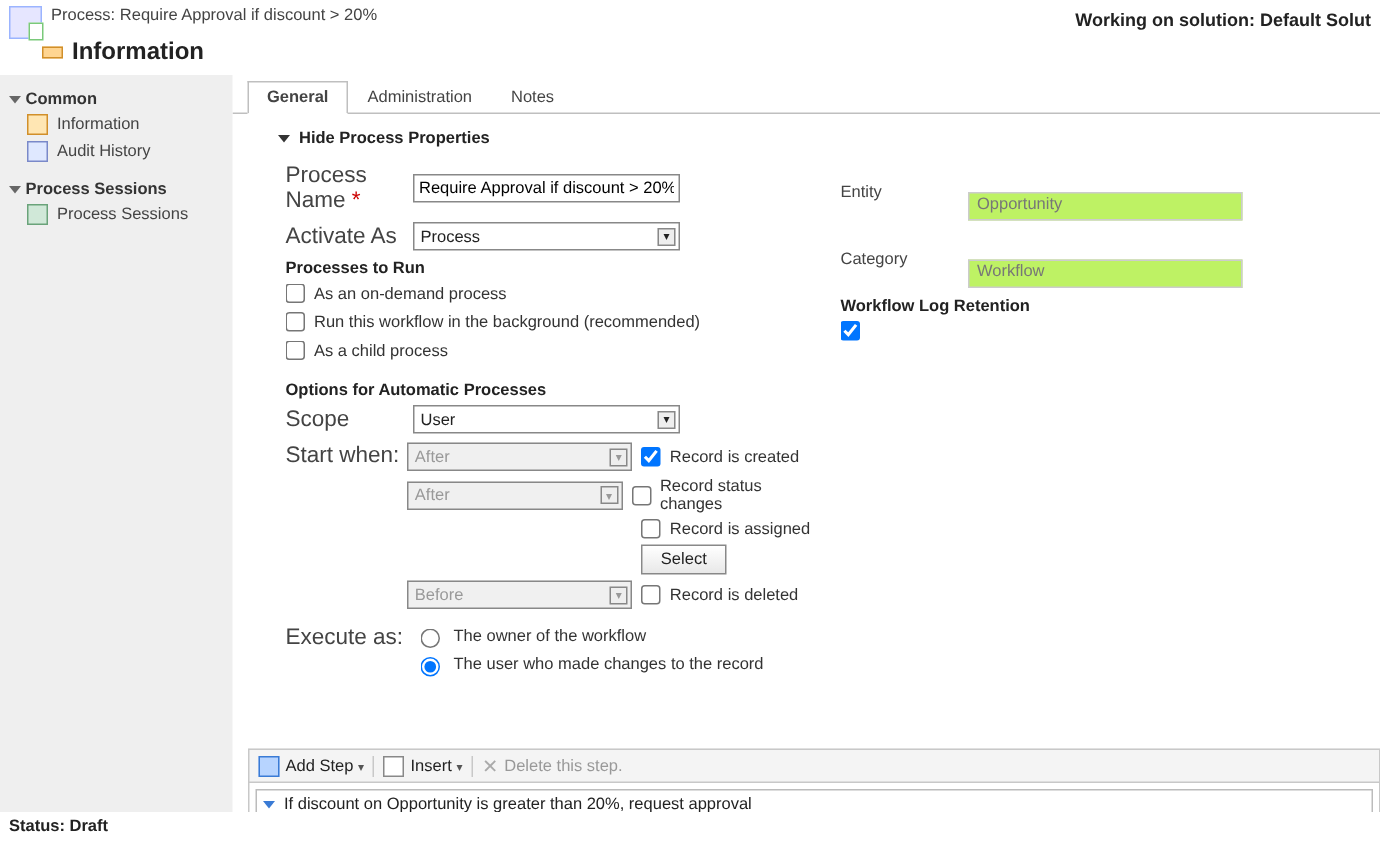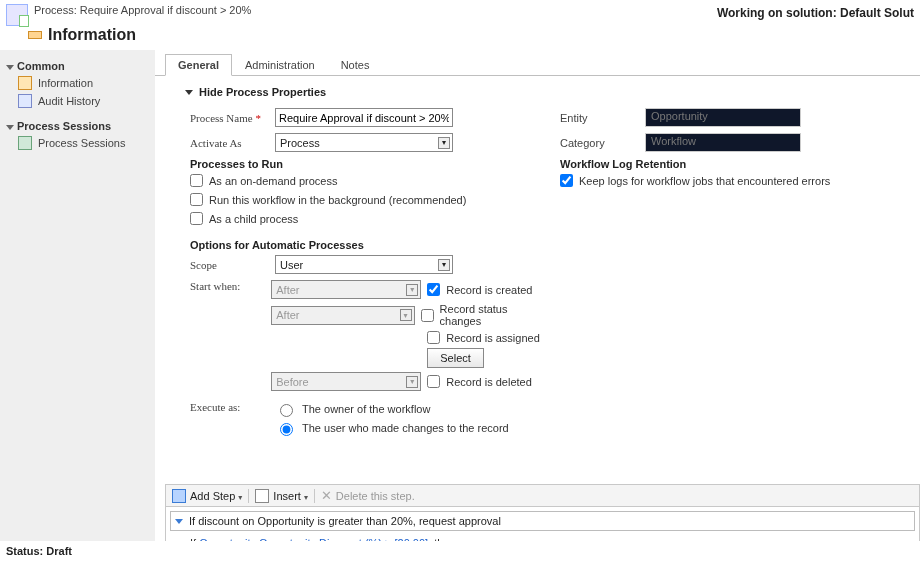--- a/index.html
+++ b/index.html
@@ -28,29 +28,29 @@
   .tab { padding:4px 12px; font-size:11px; border:1px solid transparent; border-bottom:none; cursor:pointer; color:#444;}
   .tab.active { border:1px solid #bfbfbf; border-bottom:1px solid #fff; background:#fff; margin-bottom:-1px; font-weight:600;}
   .content { flex:1; overflow-y:auto; padding:10px 0 0 10px;}
   .collapse-row { display:flex; align-items:center; gap:6px; font-size:11px; font-weight:600; padding-bottom:10px; cursor:pointer; margin-left:20px;}
   .collapse-arrow { width:0; height:0; border-left:4px solid transparent; border-right:4px solid transparent; border-top:5px solid #333;}
   .form { display:flex;}
   .col { padding-right:14px;}
   .col1 { width:370px;}
   .col2 { flex:1;}
   .row { display:flex; align-items:center; margin-bottom:6px;}
-  .lbl { width:85px; font-size:11px; color:#444;font-family:Liberation Serif, serif;}
+  .lbl { width:85px; font-size:15px; color:#444;}
   .lbl-wide { width:85px; font-size:11px; color:#444;}
   .req { color:#c00;}
   .txt-input { width:178px; height:19px; border:1px solid #888; font-size:11px; padding:1px 3px;}
   .sel { width:178px; height:19px; border:1px solid #888; background:#fff; font-size:11px; display:flex; align-items:center; justify-content:space-between; padding:0 2px 0 4px;}
   .sel.dis { background:#f0f0f0; color:#999;}
   .sel.sm { width:150px;}
   .chev { width:12px; height:12px; border:1px solid #888; background:#eee; display:flex; align-items:center; justify-content:center; font-size:8px;}
-  .ro-box { width:156px; height:19px; background:#0f172a; border:1px solid #ccc; color:#777; font-size:11px; padding:1px 5px;}
+  .ro-box { width:183px; height:19px; background:#bef264; border:1px solid #ccc; color:#777; font-size:11px; padding:1px 5px;margin-top:20px;}
   .sec-lbl { font-size:11px; font-weight:600; margin:4px 0 4px 0;}
   .chk-row { display:flex; align-items:center; gap:6px; font-size:11px; margin-bottom:6px; color:#333;}
   .chk-row input[type=checkbox]{ margin:0;}
   .radio-row { display:flex; align-items:center; gap:6px; font-size:11px; margin-bottom:3px; color:#333;}
   .btn { display:inline-flex; align-items:center; justify-content:center; height:20px; padding:0 12px; font-size:11px; border:1px solid #888; background:linear-gradient(#fff,#e8e8e8); cursor:pointer;}
   .step-bar { margin-top:39px; border:1px solid #c8c8c8; background:#f4f4f4; padding:3px 6px; display:flex; align-items:center; gap:4px; font-size:11px;}
   .step-bar .sep { width:1px; height:14px; background:#c8c8c8; margin:0 2px;}
   .step-bar .ic { width:14px; height:14px;}
   .ic-addstep { background:#b7d4ff; border:1px solid #3a7bd5;}
   .ic-insert { width:12px; height:12px; border:1px solid #888; background:#fff;}
@@ -223,21 +223,20 @@
               <span class="lbl-wide">Entity</span>
               <div class="ro-box">Opportunity</div>
             </div>
             <div class="row">
               <span class="lbl-wide">Category</span>
               <div class="ro-box">Workflow</div>
             </div>
             <div class="sec-lbl">Workflow Log Retention</div>
             <label class="chk-row">
                 <input type="checkbox" checked="" style="">
-                <span>Keep logs for workflow jobs that encountered errors</span>
               </label>
           </div>
         </div>
 
         <div class="step-bar">
           <span class="ic ic-addstep"></span>
           <span><span>Add Step</span> <span class="tri-menu">▾</span></span>
           <span class="sep"></span>
           <span class="ic ic-insert"></span>
           <span><span>Insert</span> <span class="tri-menu">▾</span></span>

